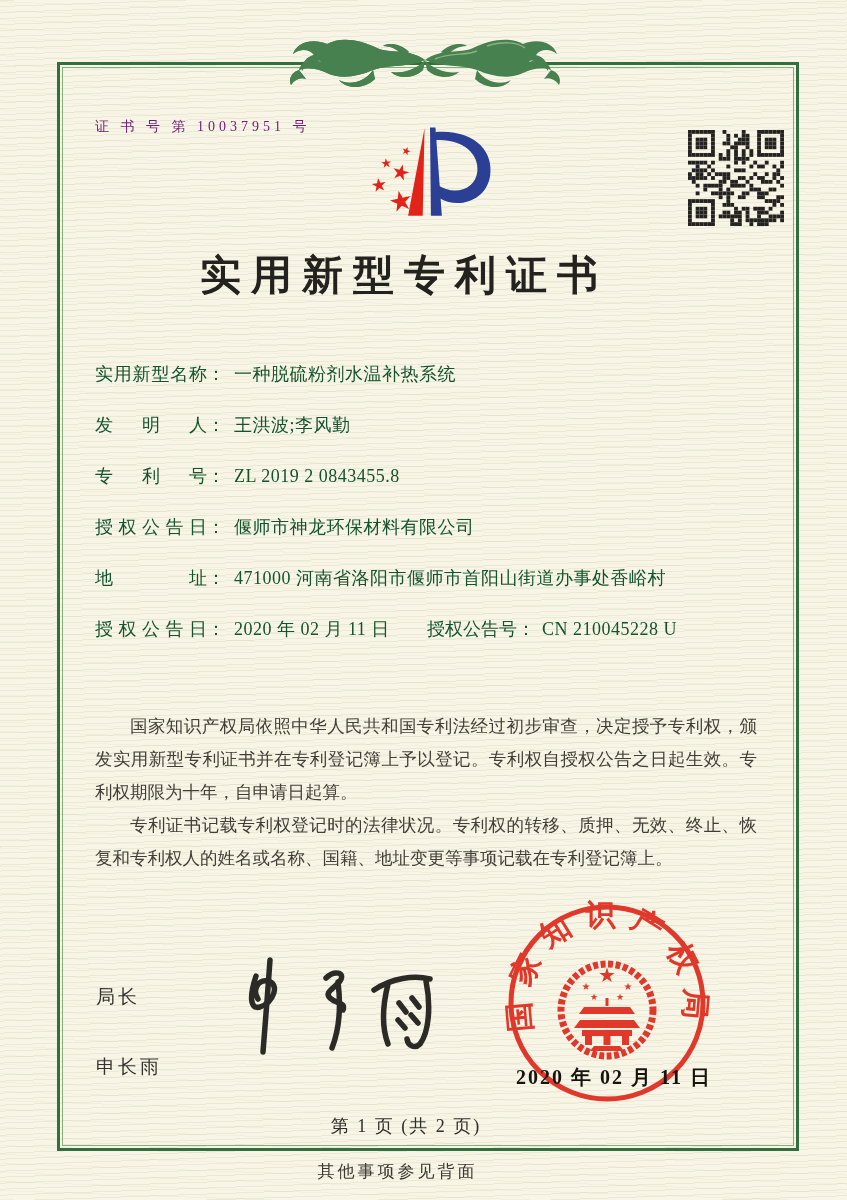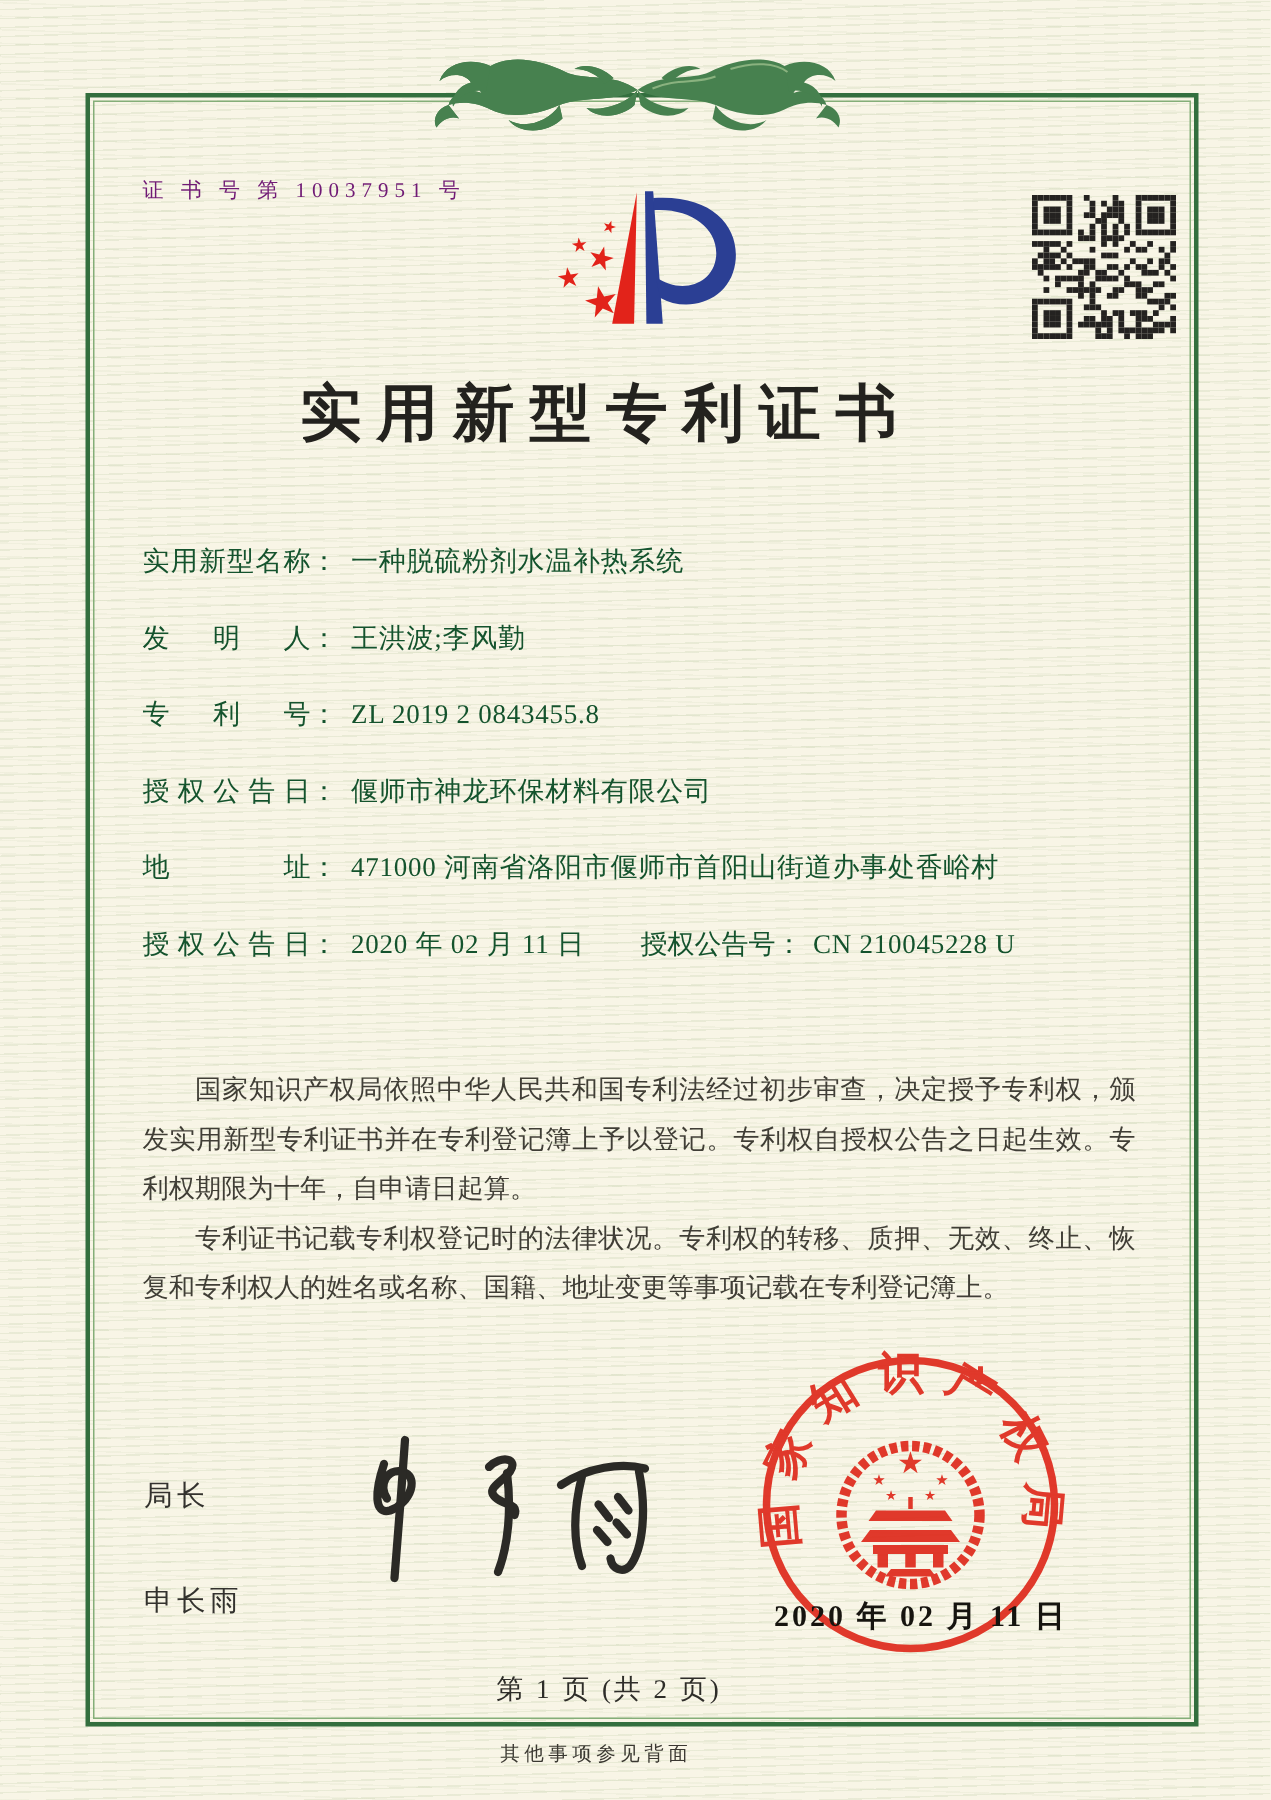--- a/index.html
+++ b/index.html
@@ -37,21 +37,21 @@
   .grant{position:absolute;left:332px;top:0;}
   .grant .colon{margin-right:7px;}
   .paras{position:absolute;left:95px;top:710px;width:662px;}
   .paras p{margin:0;text-indent:2em;font-size:17.5px;line-height:33px;text-align:justify;color:#403e36;}
   .officer-title{position:absolute;left:96px;top:984px;font-size:19px;letter-spacing:3px;color:#33322e;}
   .officer-name{position:absolute;left:96px;top:1054px;font-size:19px;letter-spacing:3px;color:#33322e;}
   .signature{position:absolute;left:222px;top:948px;width:232px;height:118px;}
   .seal{position:absolute;left:502px;top:898px;width:210px;height:210px;opacity:0.93;}
   .seal-date{position:absolute;left:516px;top:1064px;font-size:20px;letter-spacing:2px;color:#16140f;font-weight:600;}
   .page-num{position:absolute;left:0;top:1114px;width:812px;text-align:center;font-size:18px;letter-spacing:2px;color:#2e2d29;}
-  .back-note{position:absolute;left:0;top:1160px;width:795px;text-align:center;font-size:13px;letter-spacing:3px;color:#3a3831;}
+  .back-note{position:absolute;left:0;top:1160px;width:795px;text-align:center;font-size:17px;letter-spacing:3px;color:#3a3831;}
 </style>
 </head>
 <body>
 
 <div class="frame">
   <div class="frame-inner"></div>
 </div>
 
 <svg class="ornament" viewBox="0 0 320 70" aria-hidden="true">
   <g id="orn-half" fill="#47814f">

